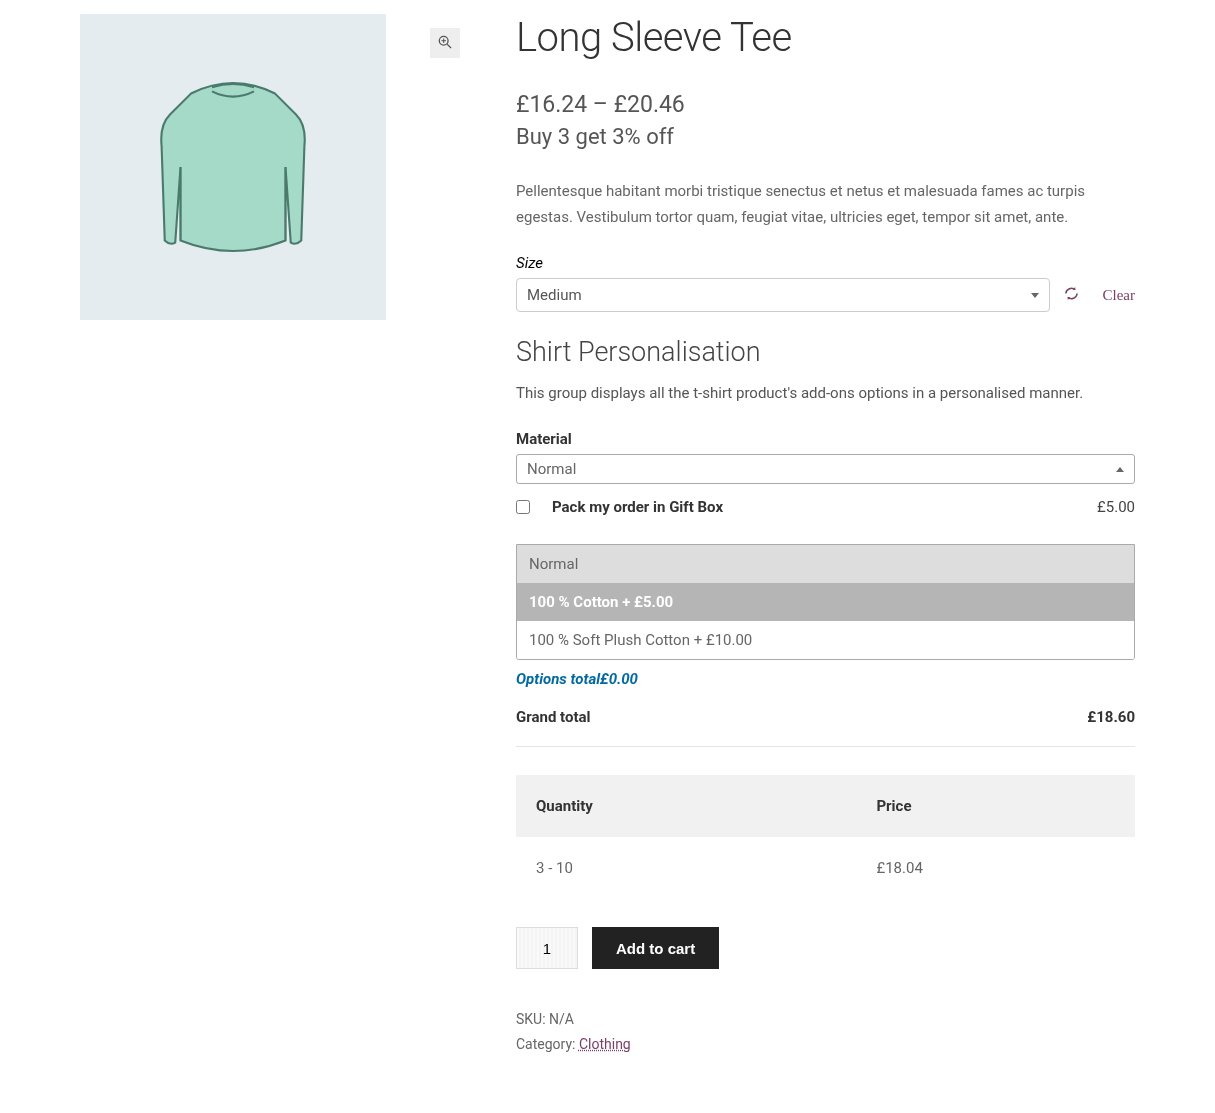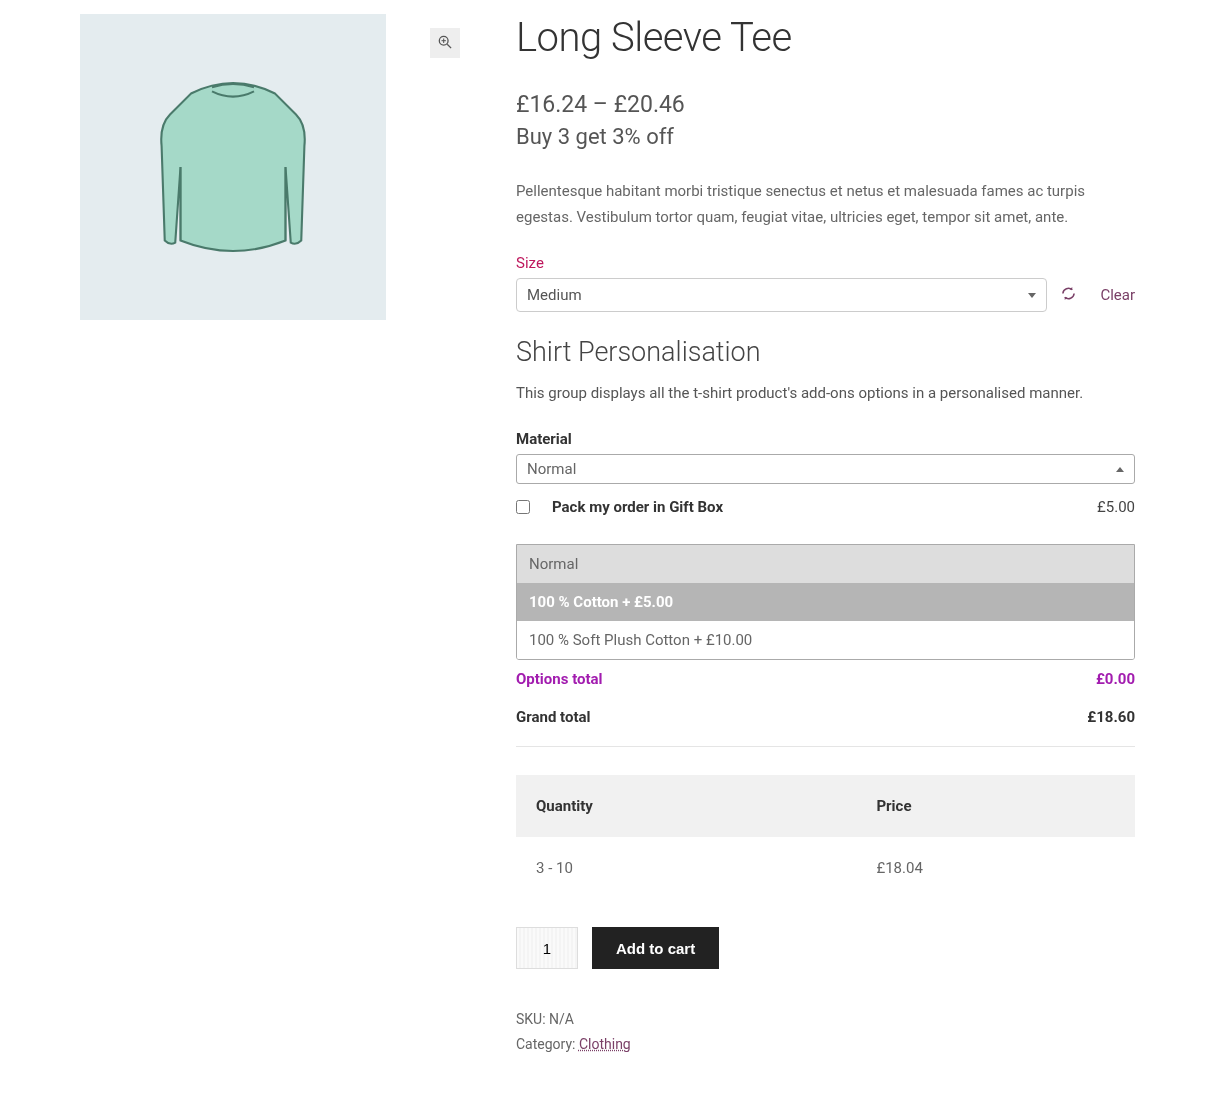--- a/index.html
+++ b/index.html
@@ -62,23 +62,24 @@
     margin: 0 0 30px 0;
   }
   .desc {
     font-size: 15px;
     color: #666;
     line-height: 1.7;
     margin: 0 0 24px 0;
   }
   .field-label {
     font-size: 15px;
-    color: #be185d;
+    color: #000000;
     margin-bottom: 6px;
     display: block;
+    font-style: italic;
   }
   .size-row {
     display: flex;
     align-items: center;
     gap: 14px;
     margin-bottom: 24px;
   }
   .select2 {
     flex: 1;
     height: 34px;
@@ -99,20 +100,21 @@
     border-right: 4px solid transparent;
     border-top: 5px solid #666;
   }
   .clear-link {
     color: #7a4067;
     font-size: 15px;
     display: flex;
     align-items: center;
     gap: 24px;
     cursor: pointer;
+    font-family: Liberation Serif, serif;
   }
   h2.section-title {
     font-size: 27px;
     font-weight: 300;
     color: #444;
     margin: 24px 0 16px 0;
   }
   .section-desc {
     font-size: 15px;
     color: #555;
@@ -179,25 +181,26 @@
     font-size: 15px;
     color: #666;
     background: #ddd;
     cursor: pointer;
   }
   .dropdown-option.first { background: #ddd; }
   .dropdown-option.highlighted { background: #b5b5b5; color: #fff; font-weight: bold; }
   .dropdown-option.white { background: #fff; }
   .totals-row {
     display: flex;
-    justify-content: space-between;
-    font-weight: 700;
-    color: #a21caf;
+    justify-content: flex-start;
+    font-weight: 700;
+    color: #0369a1;
     font-size: 15px;
     padding: 4px 0 16px 0;
+    font-style: italic;
   }
   .grand-row {
     display: flex;
     justify-content: space-between;
     font-weight: 700;
     color: #333;
     font-size: 15px;
     padding: 4px 0 20px 0;
     border-bottom: 1px solid #e5e5e5;
     margin-bottom: 28px;

